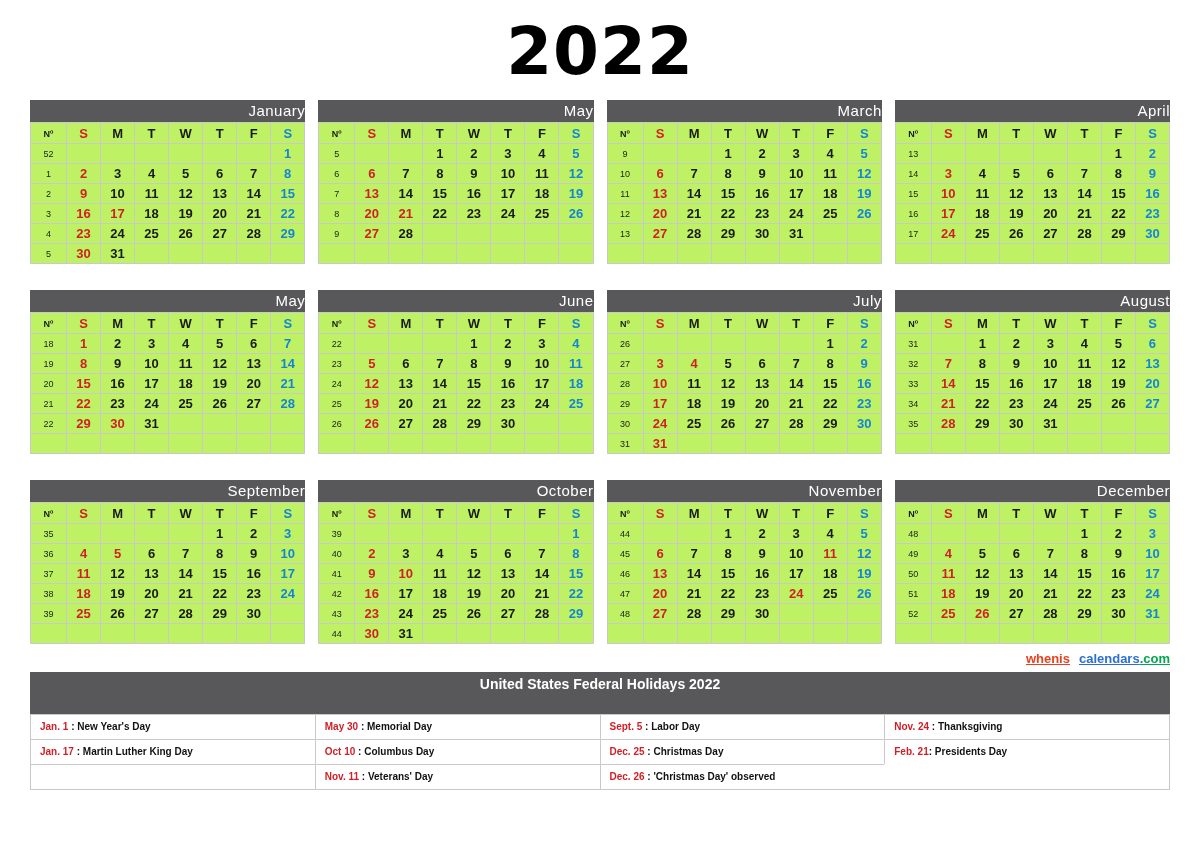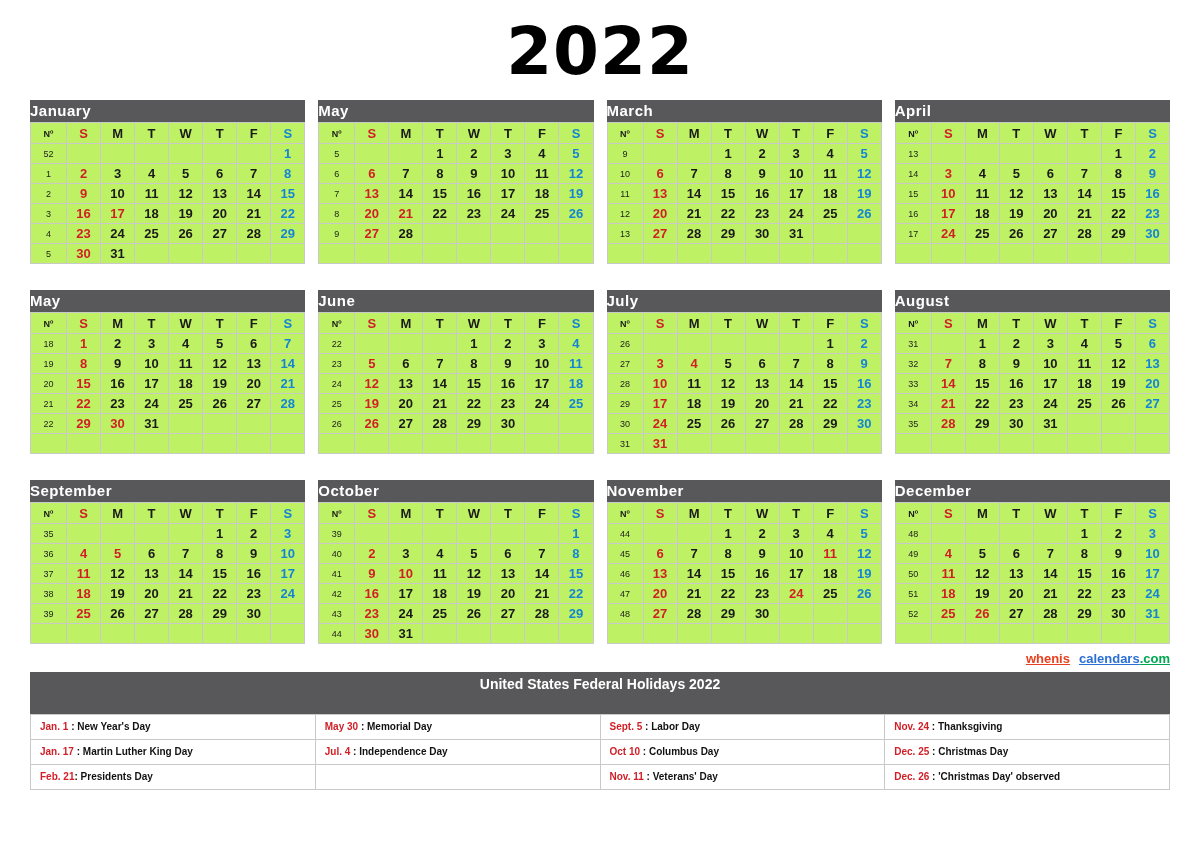--- a/index.html
+++ b/index.html
@@ -2,21 +2,21 @@
 <html style="--hdr: #58585a; --red: #d01f26; --blue: #1484d5; --bd: #c9c9c9; --lred: #e8401f; --lblue: #2b6fd4; --lgreen: #00a651;"><head>
 <meta charset="utf-8">
 <style>
   html,body{margin:0;padding:0;background:#fff;}
   body{width:1200px;height:849px;font-family:"Liberation Sans",sans-serif;overflow:hidden;}
   .page{box-sizing:border-box;width:1200px;padding:10px 30px 0;}
   .year-title{text-align:center;font-size:66px;line-height:1.15;font-weight:bold;
     font-family:"DejaVu Sans",sans-serif;margin:4px 0 10px;letter-spacing:1px;color:#000;}
   .months{display:grid;grid-template-columns:repeat(4,1fr);column-gap:13px;row-gap:26px;}
   .month{}
-  .mh{background:var(--hdr);color:#fff;font-weight:bold;text-align:left;height:22px;
+  .mh{background:var(--hdr);color:#fff;font-weight:normal;text-align:right;height:22px;
     line-height:22px;font-size:15px;letter-spacing:.5px;}
   .mg{display:grid;grid-template-columns:36px repeat(7,1fr);grid-template-rows:21px repeat(6,20px);
     border-right:1px solid var(--bd);border-bottom:1px solid var(--bd);background:#bef264;}
   .mg > div{border-left:1px solid var(--bd);border-top:1px solid var(--bd);overflow:hidden;}
   .hc{font-weight:bold;font-size:13px;text-align:center;line-height:21px;color:#1a1a1a;}
   .wnh{font-size:9px;line-height:23px;}
   .wn{font-size:9px;text-align:center;line-height:21px;color:#222;}
   .dc{font-weight:bold;font-size:13px;text-align:center;line-height:20px;color:#1a1a1a;}
   .sun,.red{color:var(--red);}
   .sat{color:var(--blue);}
@@ -780,21 +780,20 @@
   <div class="hol-bar">
     <span>United States Federal Holidays 2022</span>
   </div>
 
   <div id="holtable" class="holtable">
       <div class="hcell"><span class="hdate">Jan. 1</span><span class="hname"> : New Year's Day</span></div>
       <div class="hcell"><span class="hdate">May 30</span><span class="hname"> : Memorial Day</span></div>
       <div class="hcell"><span class="hdate">Sept. 5</span><span class="hname"> : Labor Day</span></div>
       <div class="hcell"><span class="hdate">Nov. 24</span><span class="hname"> : Thanksgiving</span></div>
       <div class="hcell"><span class="hdate">Jan. 17</span><span class="hname"> : Martin Luther King Day</span></div>
-      <div class="hcell"><span class="hdate">Jul. 4</span><span class="hname"> : Independence Day</span></div>
       <div class="hcell"><span class="hdate">Oct 10</span><span class="hname"> : Columbus Day</span></div>
       <div class="hcell"><span class="hdate">Dec. 25</span><span class="hname"> : Christmas Day</span></div>
       <div class="hcell"><span class="hdate">Feb. 21</span><span class="hname">: Presidents Day</span></div>
       <div class="hcell"><span class="hdate"></span><span class="hname"></span></div>
       <div class="hcell"><span class="hdate">Nov. 11</span><span class="hname"> : Veterans' Day</span></div>
       <div class="hcell"><span class="hdate">Dec. 26</span><span class="hname"> : 'Christmas Day' observed</span></div>
     </div>
 </div>
 
 </body></html>

